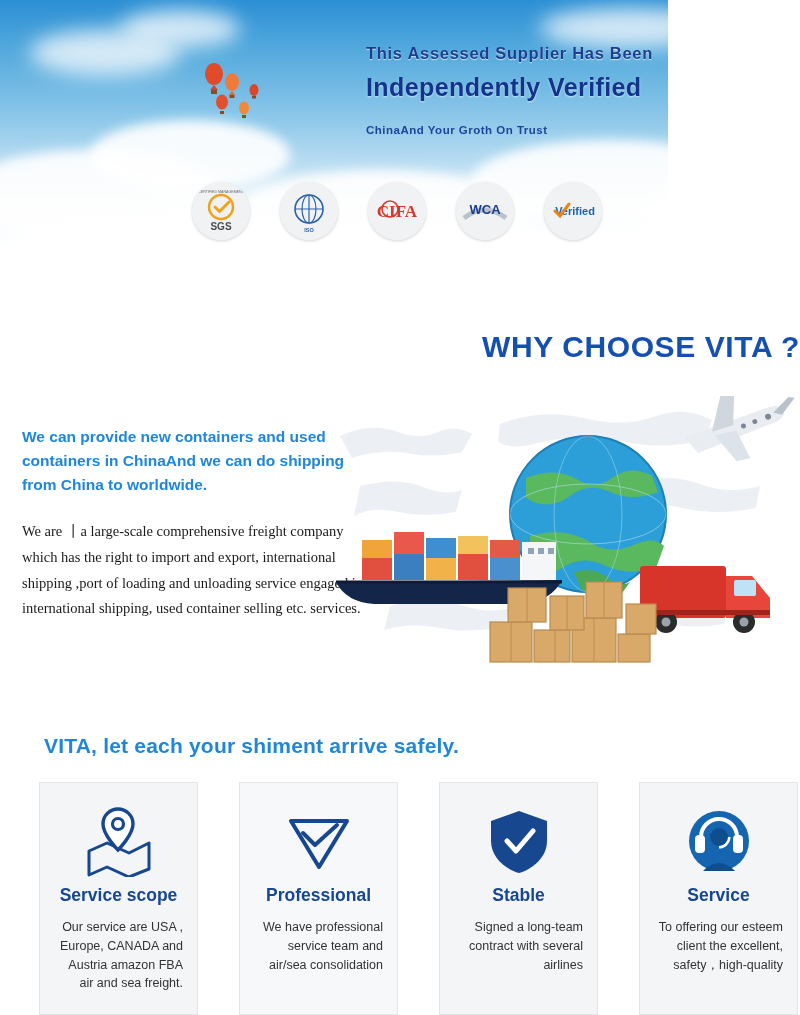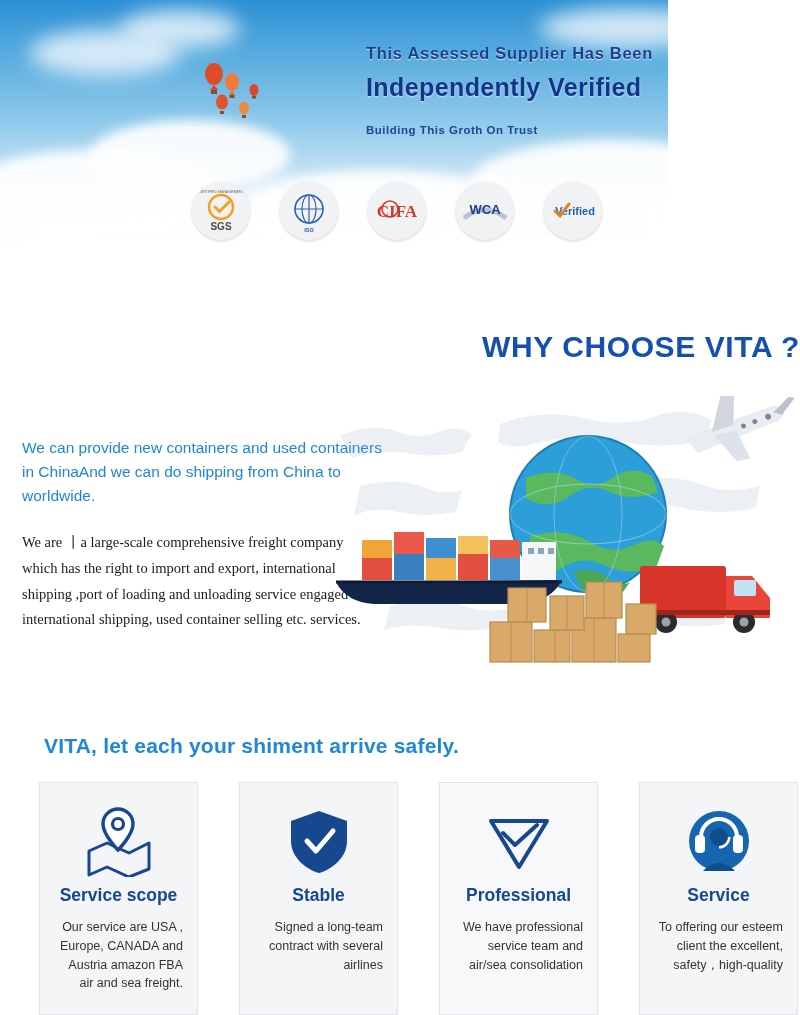--- a/index.html
+++ b/index.html
@@ -127,22 +127,22 @@
   .intro-wrap {
     position: absolute;
     top: 420px;
     left: 22px;
     width: 360px;
   }
   .intro-lead {
     font-size: 15.5px;
     line-height: 1.55;
     color: #1f86d8;
-    font-weight: normal;
-    margin: 16px 0 22px 0;
+    font-weight: bold;
+    margin: 5px 0 22px 0;
   }
   .intro-body {
     font-family: "Liberation Serif", serif;
     font-size: 14.5px;
     line-height: 1.78;
     color: #1a1a1a;
     margin: 0;
   }
 
   
@@ -253,21 +253,21 @@
       <g>
         <ellipse cx="58" cy="30" rx="4.5" ry="6" fill="#d9482c"></ellipse>
         <rect x="56" y="36" width="4" height="2.5" fill="#8a4b2a"></rect>
       </g>
     </svg>
   </div>
 
   <div class="hero-text">
     <p class="hero-line1">This Assessed Supplier Has Been</p>
     <p class="hero-line2">Independently Verified</p>
-    <p class="hero-line3">Building This Groth On Trust</p>
+    <p class="hero-line3">ChinaAnd Your Groth On Trust</p>
   </div>
 
   <div class="badges">
     <div class="badge badge-sgs">
       <svg width="58" height="58" viewBox="0 0 58 58">
         <circle cx="29" cy="29" r="29" fill="#f1f2f4"></circle>
         <circle cx="29" cy="25" r="12" fill="none" stroke="#f3a01c" stroke-width="2.5"></circle>
         <path d="M23 25 l4.5 4.5 L37 20" stroke="#f3a01c" stroke-width="3" fill="none" stroke-linecap="round"></path>
         <text x="29" y="48" font-size="10" font-weight="bold" fill="#4a4a4a" text-anchor="middle" font-family="Liberation Sans">SGS</text>
         <text x="29" y="11" font-size="3.6" fill="#6a6a6a" text-anchor="middle" font-family="Liberation Sans">CERTIFIED MANAGEMENT</text>
@@ -403,40 +403,40 @@
       <svg width="76" height="70" viewBox="0 0 76 70">
         <path d="M8 44 L26 36 L48 46 L68 36 L68 62 L48 70 L26 60 L8 68 Z" fill="none" stroke="#17478f" stroke-width="3" stroke-linejoin="round"></path>
         <path d="M37 2 a15 15 0 0 1 15 15 c0 11 -15 26 -15 26 s-15 -15 -15 -26 a15 15 0 0 1 15 -15 z" fill="#ffffff" stroke="#17478f" stroke-width="3.4"></path>
         <circle cx="37" cy="17" r="5.5" fill="none" stroke="#17478f" stroke-width="3.2"></circle>
       </svg>
     </div>
     <div class="card-title">Service scope</div>
     <p class="card-text">Our service are USA , Europe, CANADA and Austria amazon FBA air and sea freight.</p>
   </div>
 
+  <div class="card alt">
+    <div class="card-icon">
+      <svg width="76" height="70" viewBox="0 0 76 70">
+        <path d="M10 14 L66 14 L38 60 Z" fill="none" stroke="#17478f" stroke-width="4" stroke-linejoin="round"></path>
+        <path d="M22 26 L34 38 L56 18" fill="none" stroke="#17478f" stroke-width="4" stroke-linecap="round" stroke-linejoin="round"></path>
+      </svg>
+    </div>
+    <div class="card-title">Professional</div>
+    <p class="card-text">We have professional service team and air/sea consolidation</p>
+  </div>
+
   <div class="card">
     <div class="card-icon">
       <svg width="76" height="70" viewBox="0 0 76 70">
         <path d="M38 4 L66 14 V34 C66 50 52 62 38 66 C24 62 10 50 10 34 V14 Z" fill="#17478f"></path>
         <path d="M26 34 L35 44 L52 24" fill="none" stroke="#ffffff" stroke-width="5" stroke-linecap="round" stroke-linejoin="round"></path>
       </svg>
     </div>
     <div class="card-title">Stable</div>
     <p class="card-text">Signed a long-team contract with several airlines</p>
-  </div>
-
-  <div class="card alt">
-    <div class="card-icon">
-      <svg width="76" height="70" viewBox="0 0 76 70">
-        <path d="M10 14 L66 14 L38 60 Z" fill="none" stroke="#17478f" stroke-width="4" stroke-linejoin="round"></path>
-        <path d="M22 26 L34 38 L56 18" fill="none" stroke="#17478f" stroke-width="4" stroke-linecap="round" stroke-linejoin="round"></path>
-      </svg>
-    </div>
-    <div class="card-title">Professional</div>
-    <p class="card-text">We have professional service team and air/sea consolidation</p>
   </div>
 
   <div class="card">
     <div class="card-icon">
       <svg width="76" height="70" viewBox="0 0 76 70">
         <circle cx="38" cy="34" r="30" fill="#1565b0"></circle>
         <path d="M20 30 a18 18 0 0 1 36 0" fill="none" stroke="#ffffff" stroke-width="4"></path>
         <rect x="14" y="28" width="10" height="18" rx="4" fill="#ffffff"></rect>
         <rect x="52" y="28" width="10" height="18" rx="4" fill="#ffffff"></rect>
         <path d="M38 40 a10 10 0 0 0 10 -10" fill="none" stroke="#ffffff" stroke-width="3"></path>

